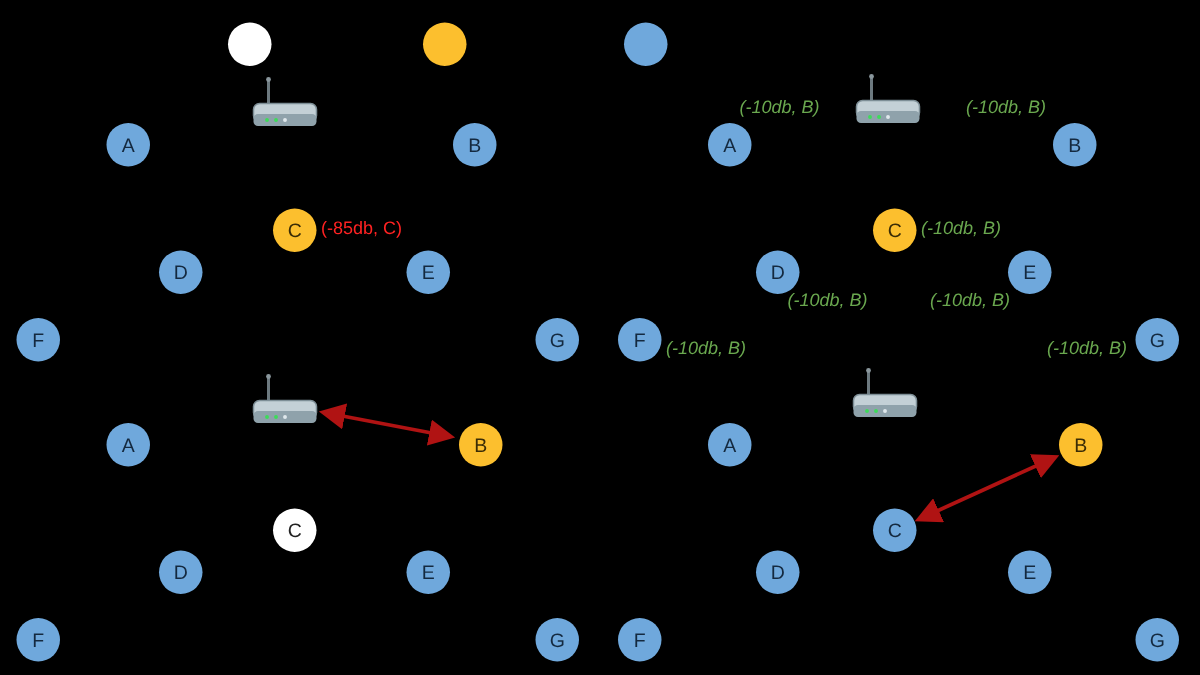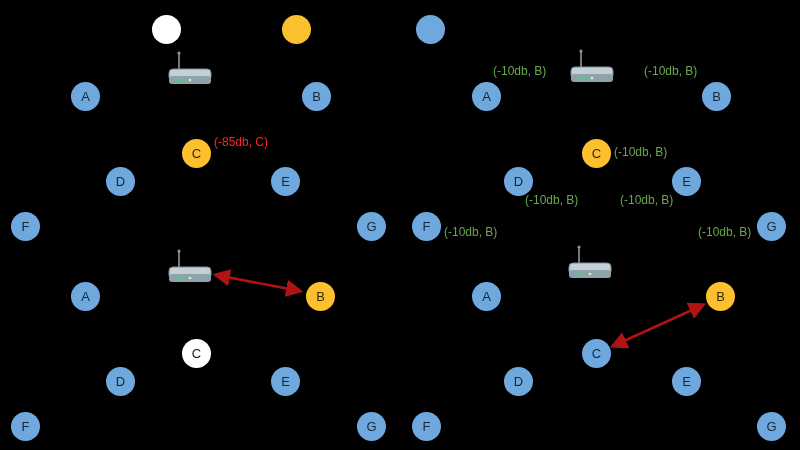--- a/index.html
+++ b/index.html
@@ -13,21 +13,21 @@
     font-size:13px;color:#14293f;
   }
   .node.blue{background:#6fa8dc;}
   .node.yellow{background:#fcbf2e;color:#3a2c06;}
   .node.white{background:#ffffff;color:#222;}
   .legend-dot{position:absolute;width:29px;height:29px;border-radius:50%;}
   .legend-dot.white{background:#ffffff;}
   .legend-dot.yellow{background:#fcbf2e;}
   .legend-dot.blue{background:#6fa8dc;}
   .ann{position:absolute;font-size:12px;white-space:nowrap;line-height:13px;}
-  .ann.green{color:#6aa84f;}
+  .ann.green{color:#6aa84f;font-style:italic;}
   .ann.red{color:#ff2222;}
   .router{position:absolute;width:48px;height:42px;}
   #arrow-layer{position:absolute;left:0;top:0;pointer-events:none;}
 </style>
 </head>
 <body>
 
 <div id="canvas">
 
   <div class="legend-dot white" style="left:152px;top:15px"></div>
@@ -75,21 +75,21 @@
       <rect x="3" y="26" width="42" height="8" rx="3" fill="#8fa2ab"></rect>
       <circle cx="12" cy="30" r="1.3" fill="#3ddc5a"></circle>
         <circle cx="18" cy="30" r="1.3" fill="#3ddc5a"></circle>
         <circle cx="24" cy="30" r="1.3" fill="#dfe8ec"></circle>
     </svg>
   </div>
 
   <div class="node blue" style="left:71px;top:82px">A</div>
   <div class="node blue" style="left:302px;top:82px">B</div>
   <div class="node yellow" style="left:182px;top:139px">C</div>
-  <div class="ann red" style="left:214px;top:136px">(-85db, C)</div>
+  <div class="ann red" style="left:214px;top:146px">(-85db, C)</div>
   <div class="node blue" style="left:106px;top:167px">D</div>
   <div class="node blue" style="left:271px;top:167px">E</div>
   <div class="node blue" style="left:11px;top:212px">F</div>
   <div class="node blue" style="left:357px;top:212px">G</div>
 
   <div class="node blue" style="left:472px;top:82px">A</div>
   <div class="ann green" style="left:493px;top:65px">(-10db, B)</div>
   <div class="node blue" style="left:702px;top:82px">B</div>
   <div class="ann green" style="left:644px;top:65px">(-10db, B)</div>
   <div class="node yellow" style="left:582px;top:139px">C</div>

